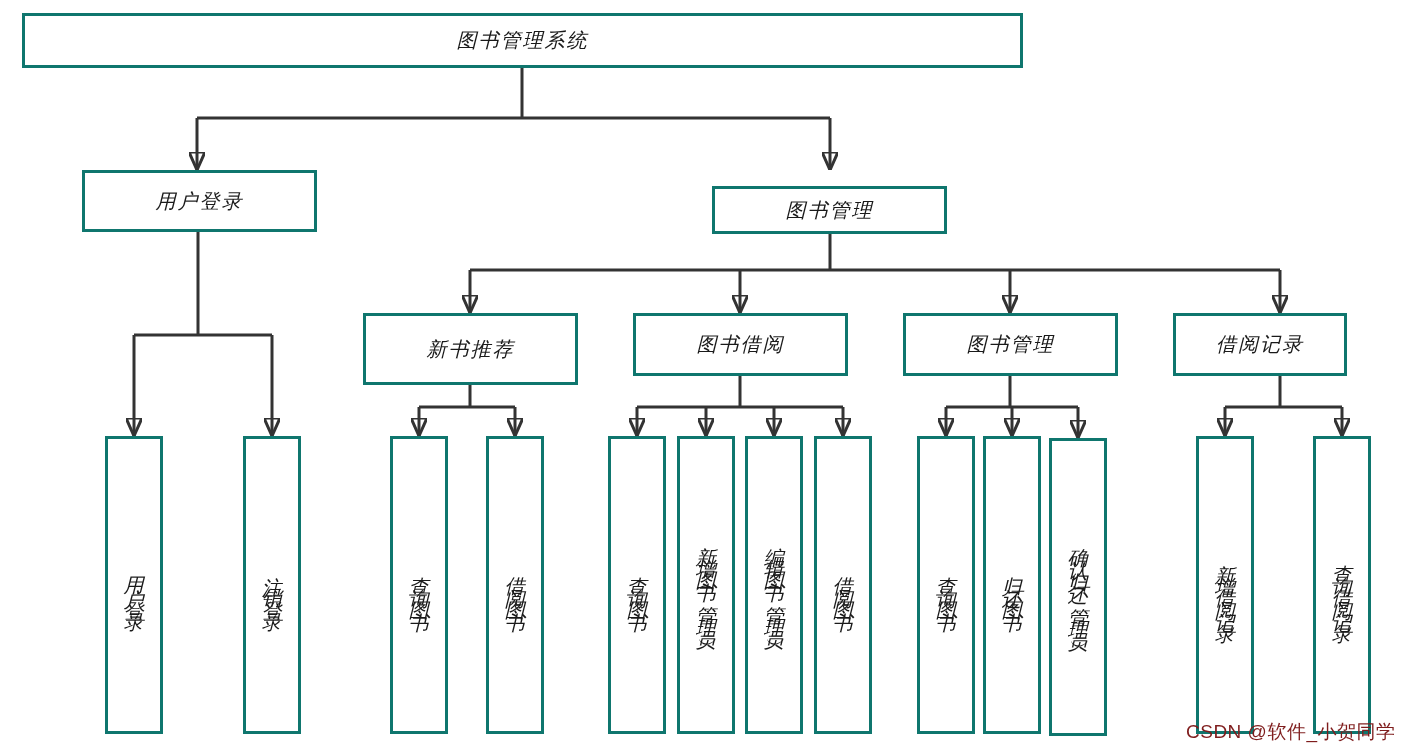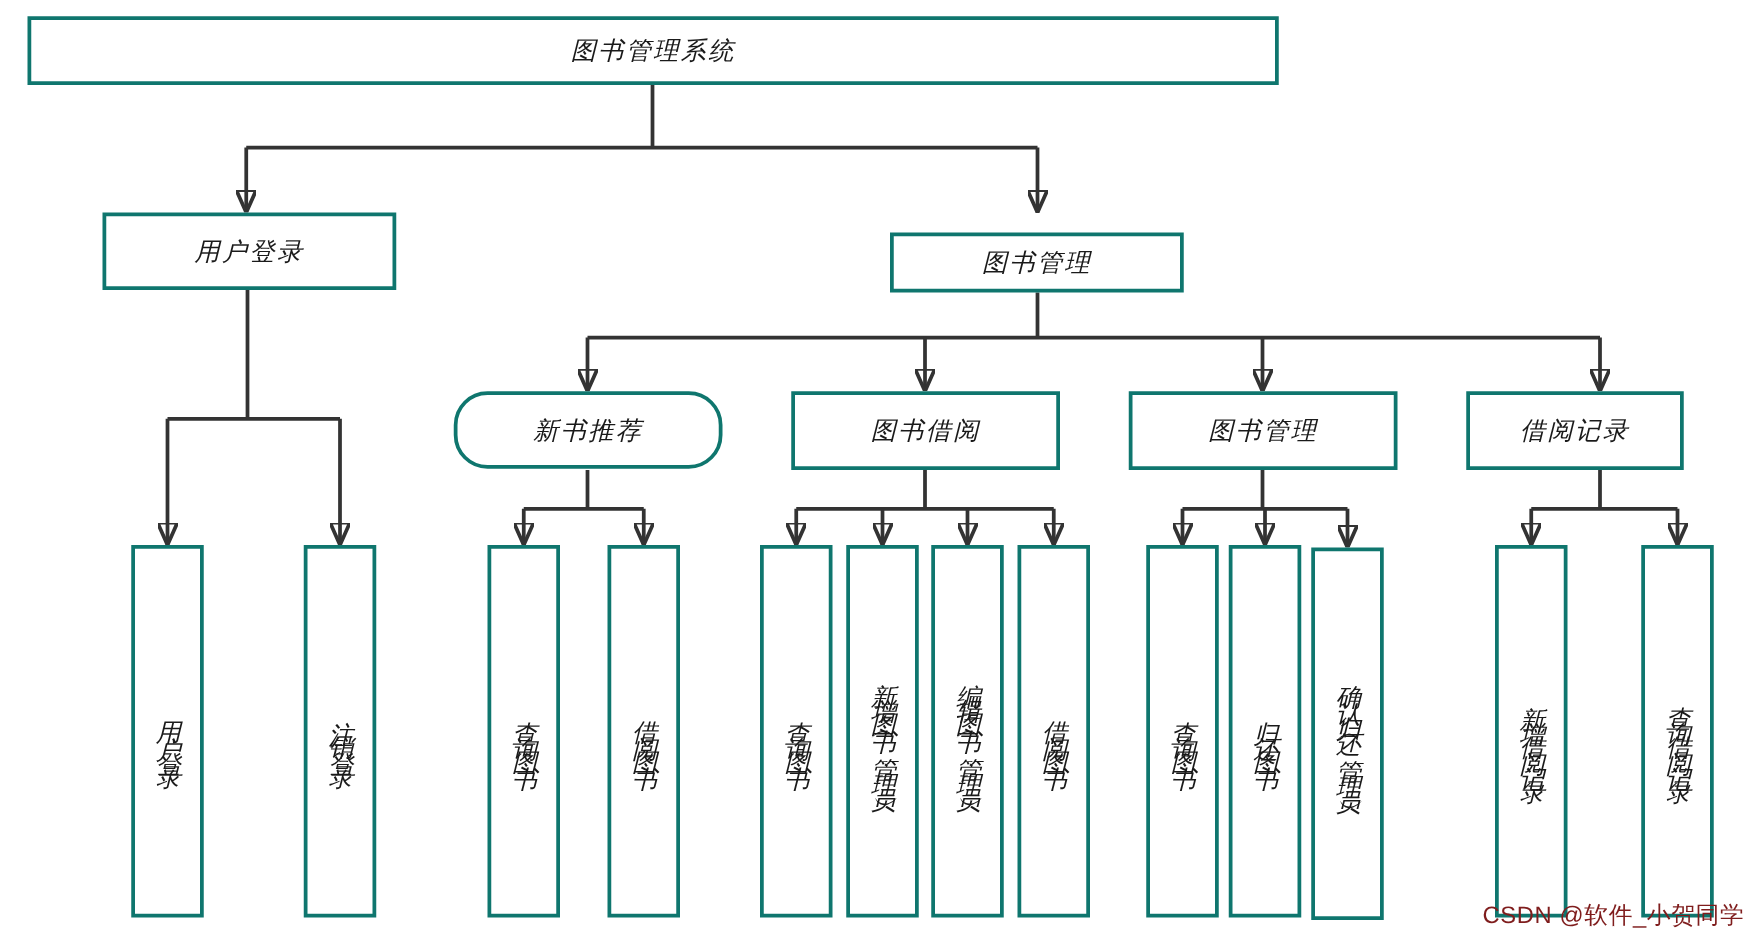--- a/index.html
+++ b/index.html
@@ -108,21 +108,21 @@
     <span>图书管理系统</span>
   </div>
 
   <div class="box" style="left:82px; top:170px; width:235px; height:62px;">
     <span>用户登录</span>
   </div>
   <div class="box" style="left:712px; top:170px; width:235px; height:48px;margin-top:16px;">
     <span>图书管理</span>
   </div>
 
-  <div class="box" style="left:363px; top:313px; width:215px; height:62px;border-radius:27px;">
+  <div class="box" style="left:363px; top:313px; width:215px; height:72px;">
     <span>新书推荐</span>
   </div>
   <div class="box" style="left:633px; top:313px; width:215px; height:63px;">
     <span>图书借阅</span>
   </div>
   <div class="box" style="left:903px; top:313px; width:215px; height:63px;">
     <span>图书管理</span>
   </div>
   <div class="box" style="left:1173px; top:313px; width:174px; height:63px;">
     <span>借阅记录</span>

